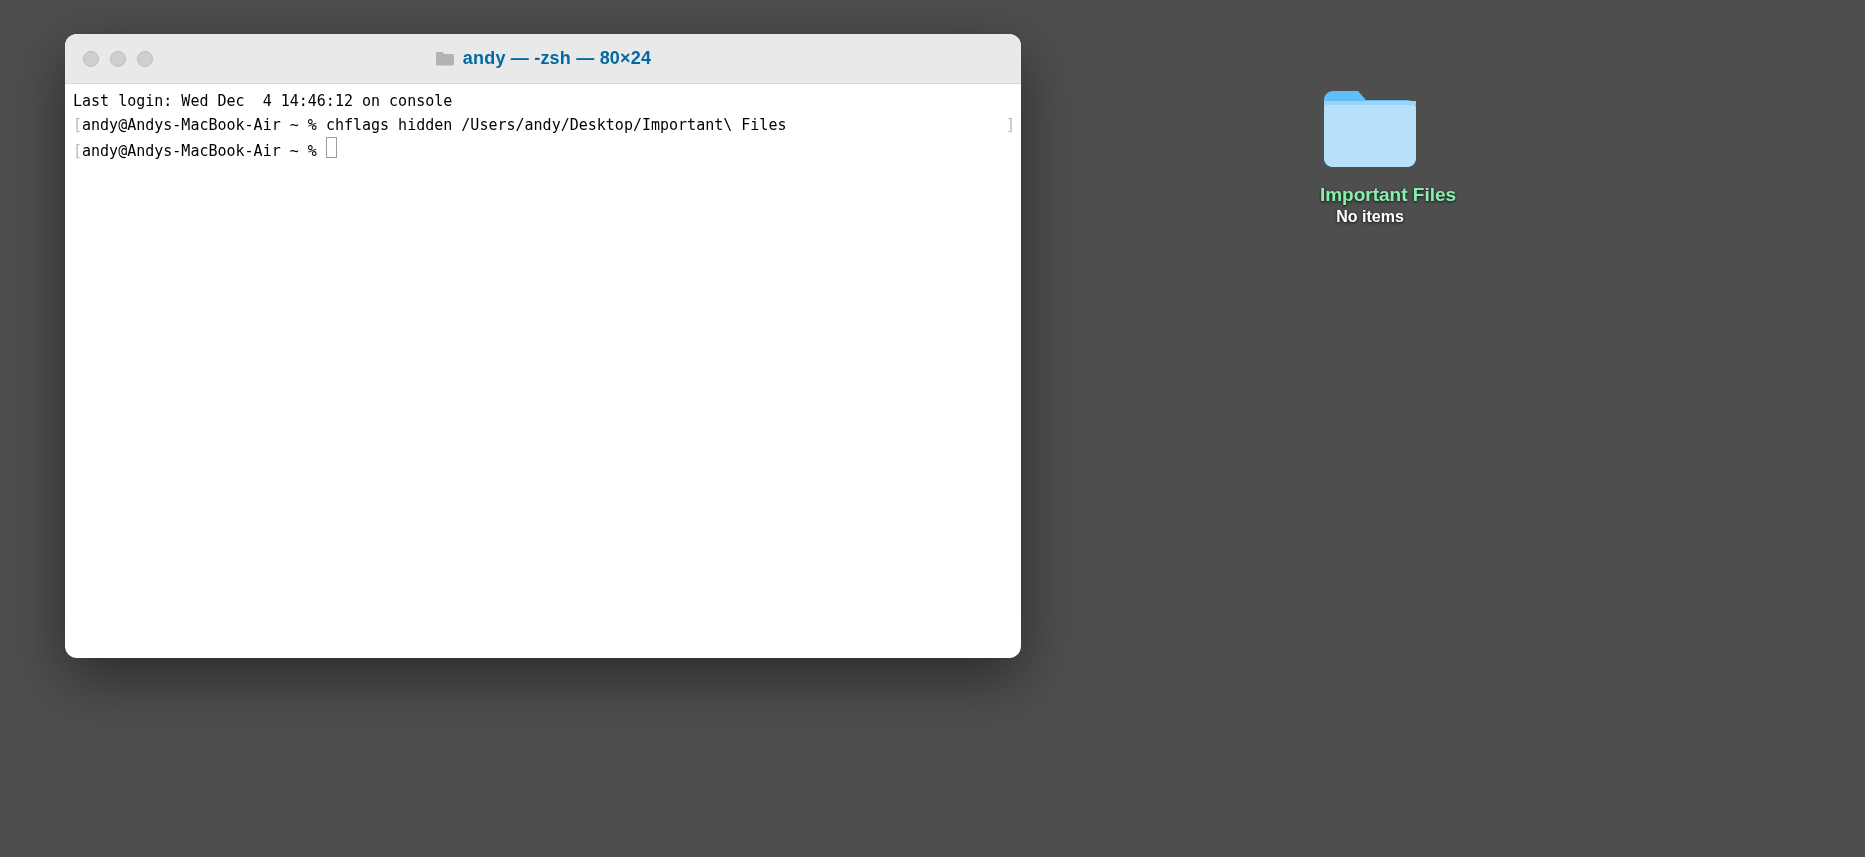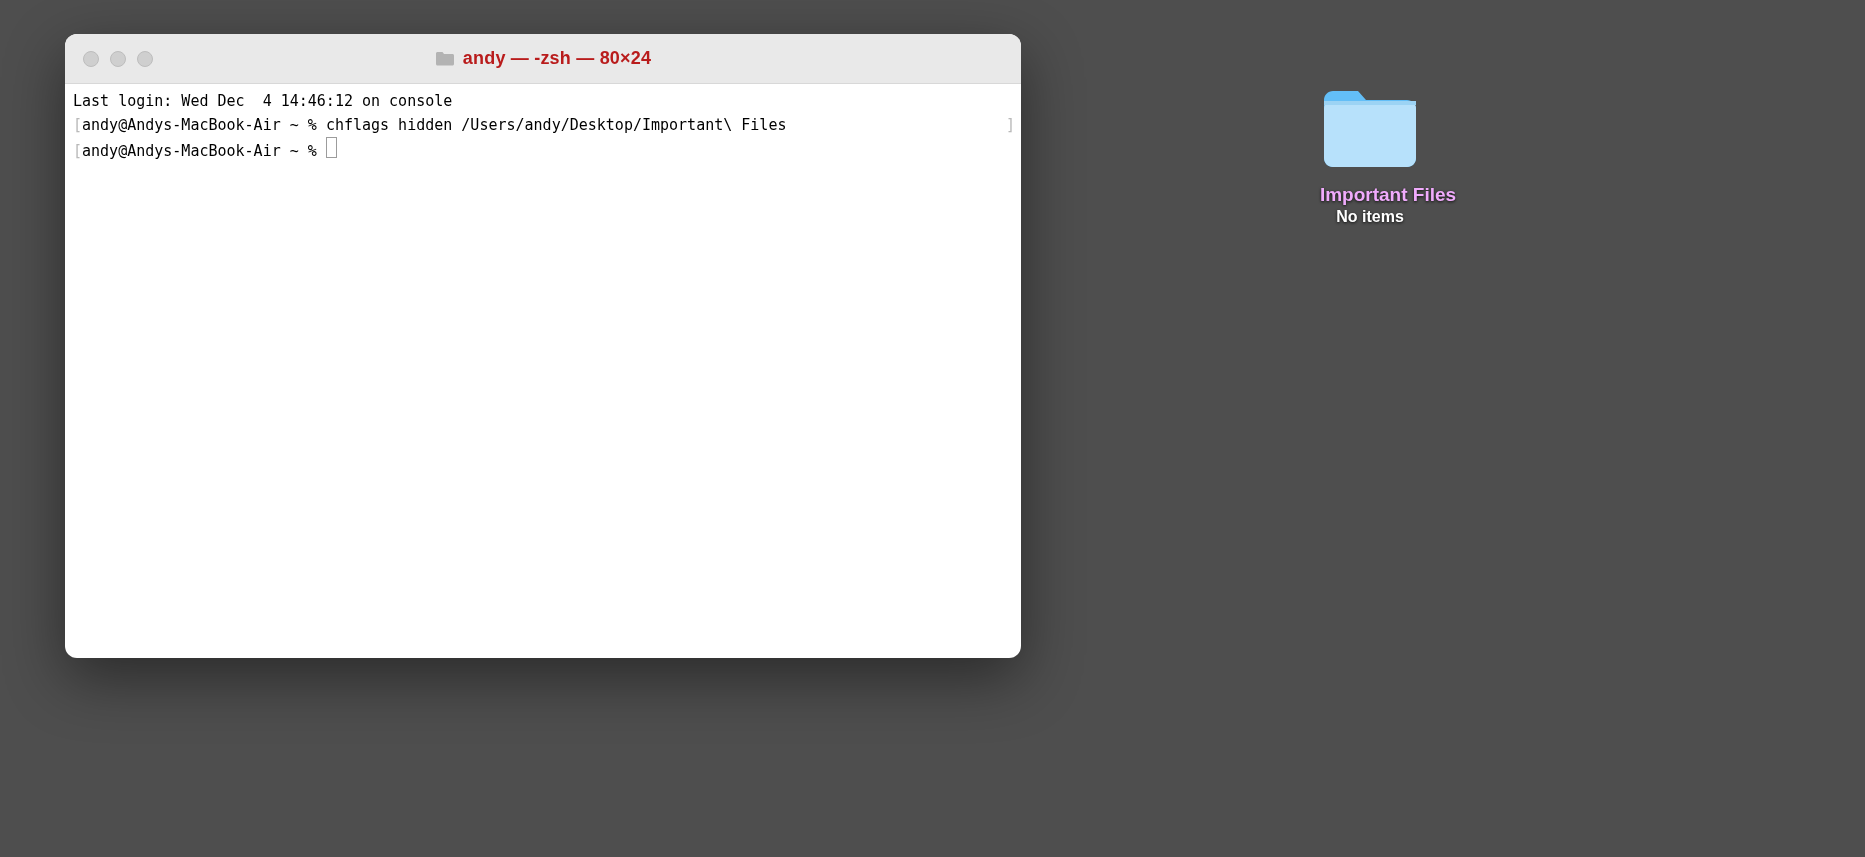--- a/index.html
+++ b/index.html
@@ -60,21 +60,21 @@
     align-items: center;
     gap: 8px;
     pointer-events: none;
   }
   .title-icon svg {
     width: 20px;
     height: 17px;
     display: block;
   }
   .title-text {
-    color: #b91c1c;
+    color: #0369a1;
     font-weight: 700;
     font-size: 18px;
     letter-spacing: 0.2px;
   }
   .terminal-body {
     flex: 1;
     padding: 5px 8px;
     font-family: "SF Mono", Menlo, Monaco, Consolas, monospace;
     font-size: 15px;
     line-height: 24px;
@@ -109,21 +109,21 @@
     align-items: center;
     cursor: default;
   }
   .folder-icon svg {
     width: 100px;
     height: 86px;
     display: block;
   }
   .folder-name {
     margin-top: 12px;
-    color: #f0abfc;
+    color: #86efac;
     font-size: 19px;
     font-weight: 700;
     text-shadow: 0 1px 3px rgba(0,0,0,0.8);
     text-align: center;
     white-space: nowrap;
     padding-left: 36px;
   }
   .folder-sub {
     margin-top: 2px;
     color: #ffffff;

